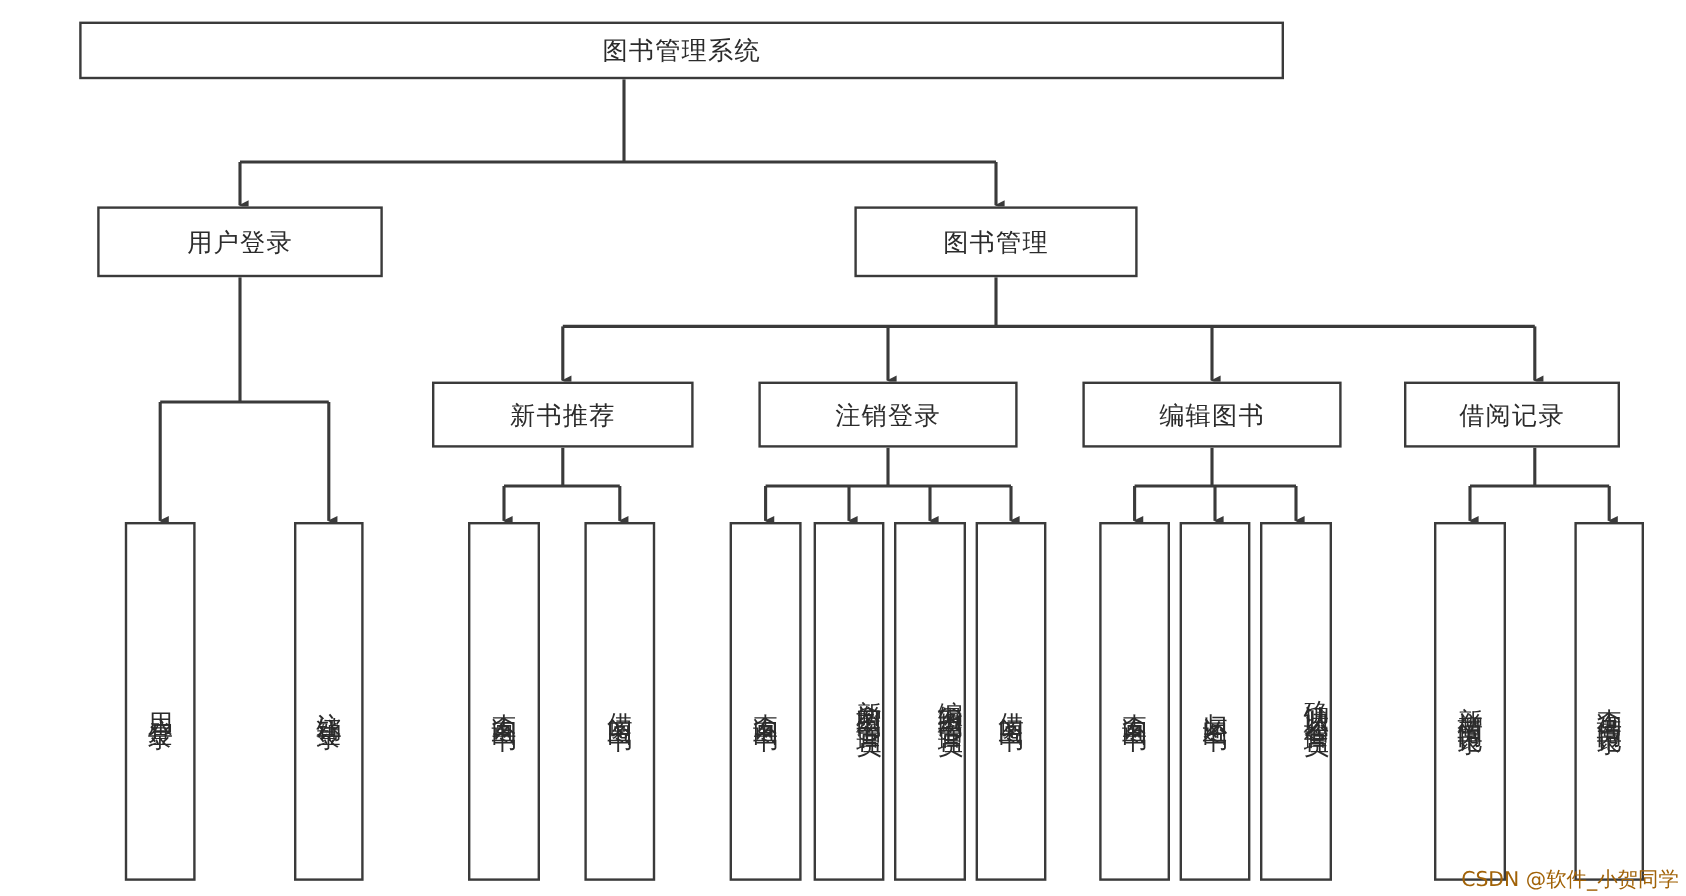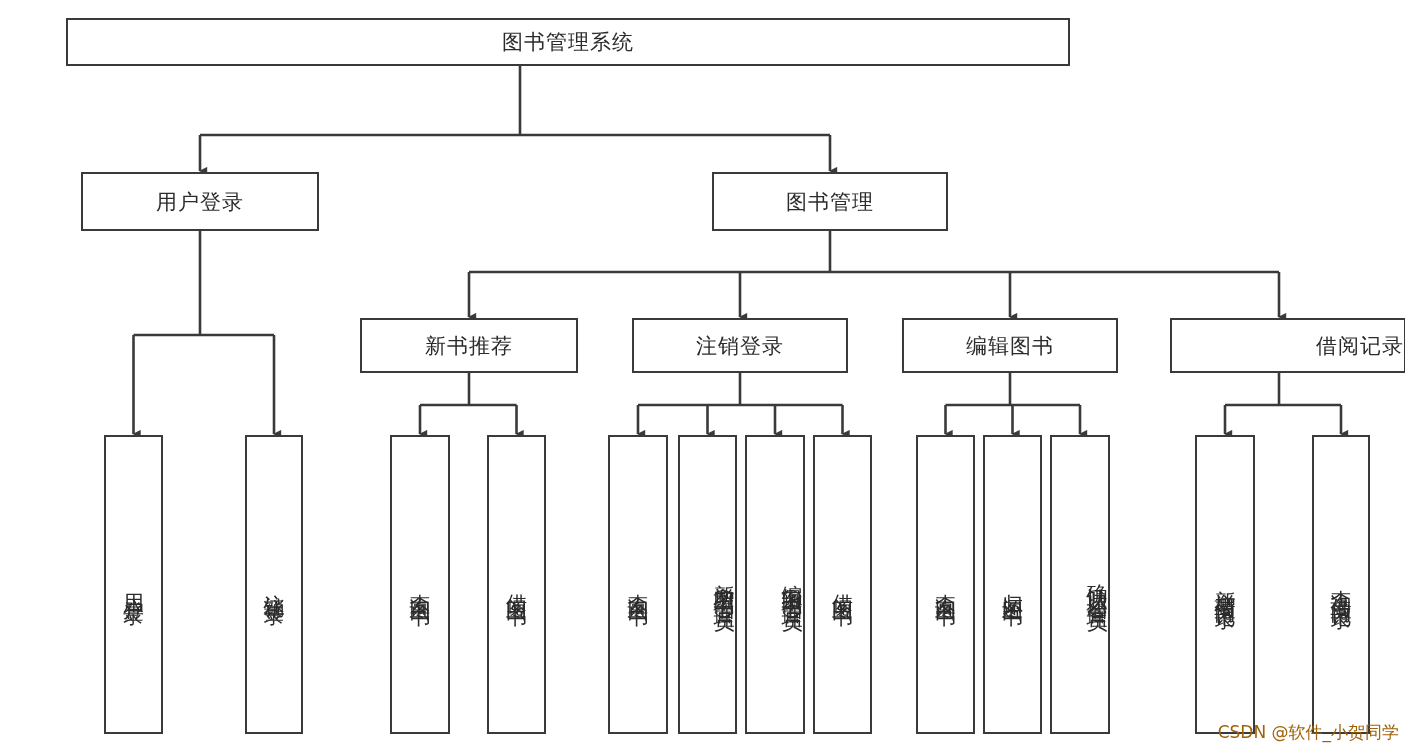--- a/index.html
+++ b/index.html
@@ -72,21 +72,21 @@
       </div>
       <div class="node horiz" style="left: 360px; top: 318px; width: 218px; height: 55px;">
         <span>新书推荐</span>
       </div>
       <div class="node horiz" style="left: 632px; top: 318px; width: 216px; height: 55px;">
         <span>注销登录</span>
       </div>
       <div class="node horiz" style="left: 902px; top: 318px; width: 216px; height: 55px;">
         <span>编辑图书</span>
       </div>
-      <div class="node horiz" style="left: 1170px; top: 318px; width: 236px; height: 55px; justify-content: flex-end;">
+      <div class="node horiz" style="left: 1170px; top: 318px; width: 180px; height: 55px;">
         <span>借阅记录</span>
       </div>
       <div class="node vert" style="left: 104px; top: 435px; width: 59px; height: 299px;">
         <span>用户登录</span>
       </div>
       <div class="node vert" style="left: 245px; top: 435px; width: 58px; height: 299px;">
         <span>注销登录</span>
       </div>
       <div class="node vert" style="left: 390px; top: 435px; width: 60px; height: 299px;">
         <span>查询图书</span>

